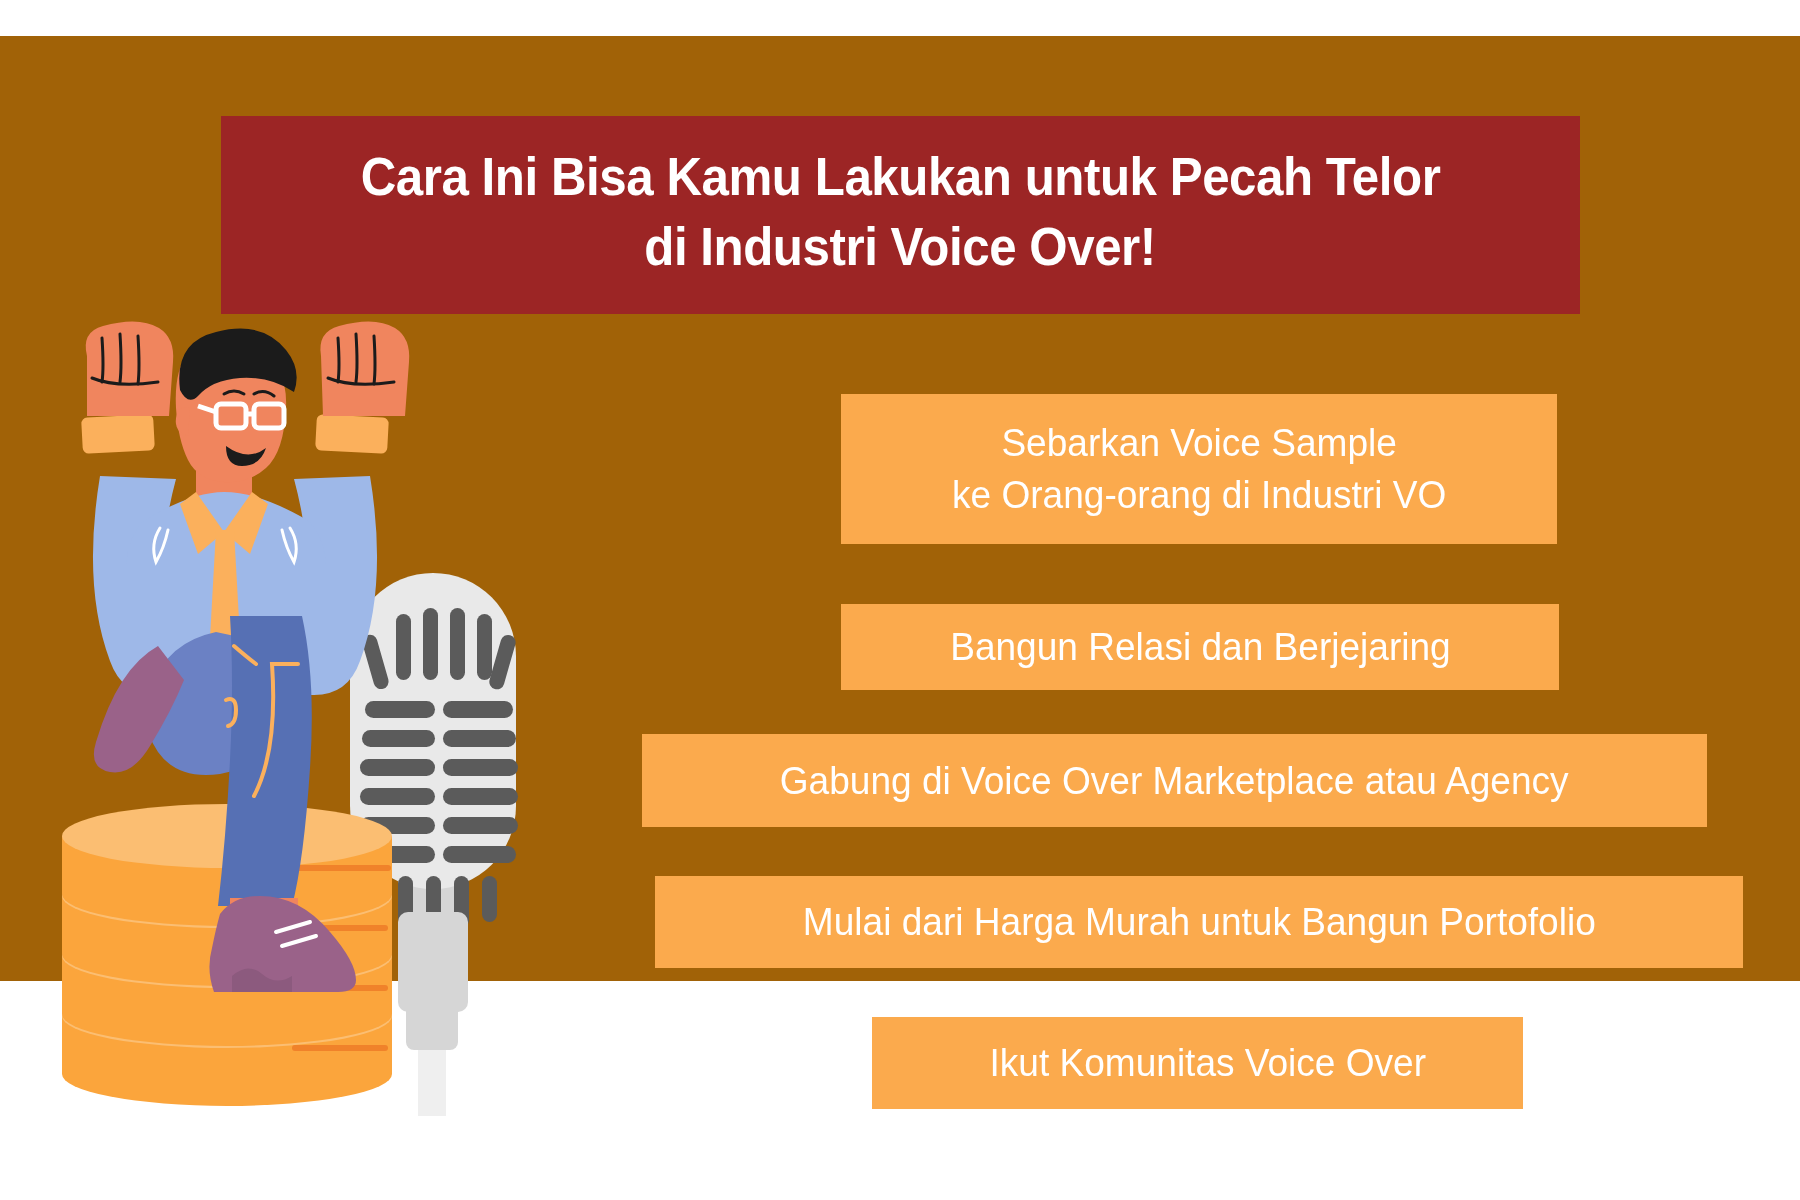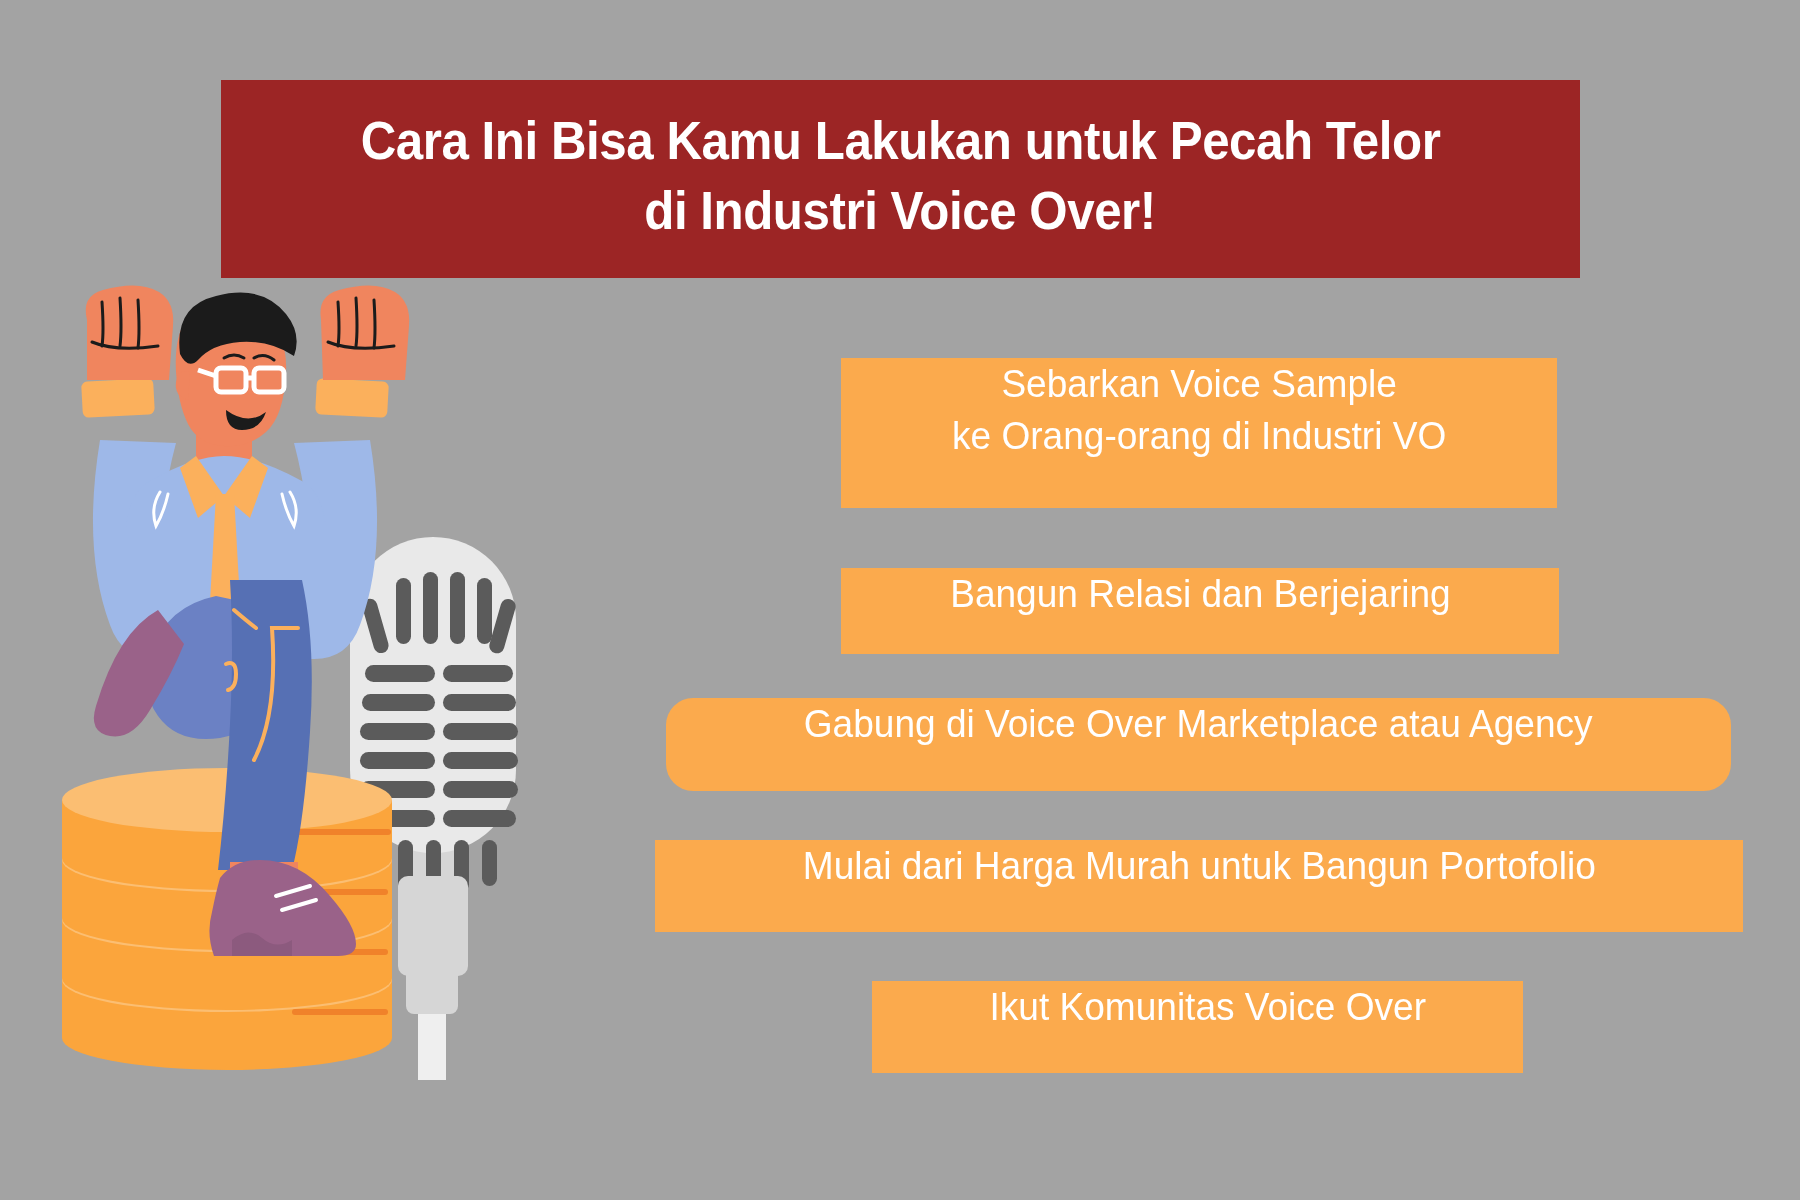--- a/index.html
+++ b/index.html
@@ -9,22 +9,23 @@
   }
   body {
     width: 1800px;
     height: 1200px;
     overflow: hidden;
     font-family: "Liberation Sans", sans-serif;
   }
   #canvas {
     position: relative;
     width: 1800px;
-    height: 1200px;
-    background: #a3a3a3;
+    height: 945px;
+    background: #a16207;
+    margin-top: 36px;
   }
 
   
   #title-banner {
     position: absolute;
     left: 221px;
     top: 80px;
     width: 1359px;
     height: 198px;
     background: #9C2525;
@@ -48,37 +49,38 @@
     transform-origin: center;
   }
 
   
   .step-box {
     position: absolute;
     background: #FBAA4D;
     display: flex;
     flex-direction: column;
     align-items: center;
+    justify-content: center;
     box-sizing: border-box;
   }
   .step-line {
     color: #ffffff;
     font-family: "Liberation Sans", sans-serif;
     font-weight: normal;
     font-size: 39px;
     line-height: 52px;
     text-align: center;
     white-space: nowrap;
     transform: scaleX(0.95);
     transform-origin: center;
   }
 
   #step-1 { left: 841px;  top: 358px; width: 716px;  height: 150px; }
   #step-2 { left: 841px;  top: 568px; width: 718px;  height: 86px;  }
-  #step-3 { left: 666px;  top: 698px; width: 1065px; height: 93px; border-radius: 27px;  }
+  #step-3 { left: 642px;  top: 698px; width: 1065px; height: 93px;  }
   #step-4 { left: 655px;  top: 840px; width: 1088px; height: 92px;  }
   #step-5 { left: 872px;  top: 981px; width: 651px;  height: 92px; padding-left: 20px;  }
 
   
   #illustration {
     position: absolute;
     left: 40px;
     top: 280px;
     width: 530px;
     height: 800px;

